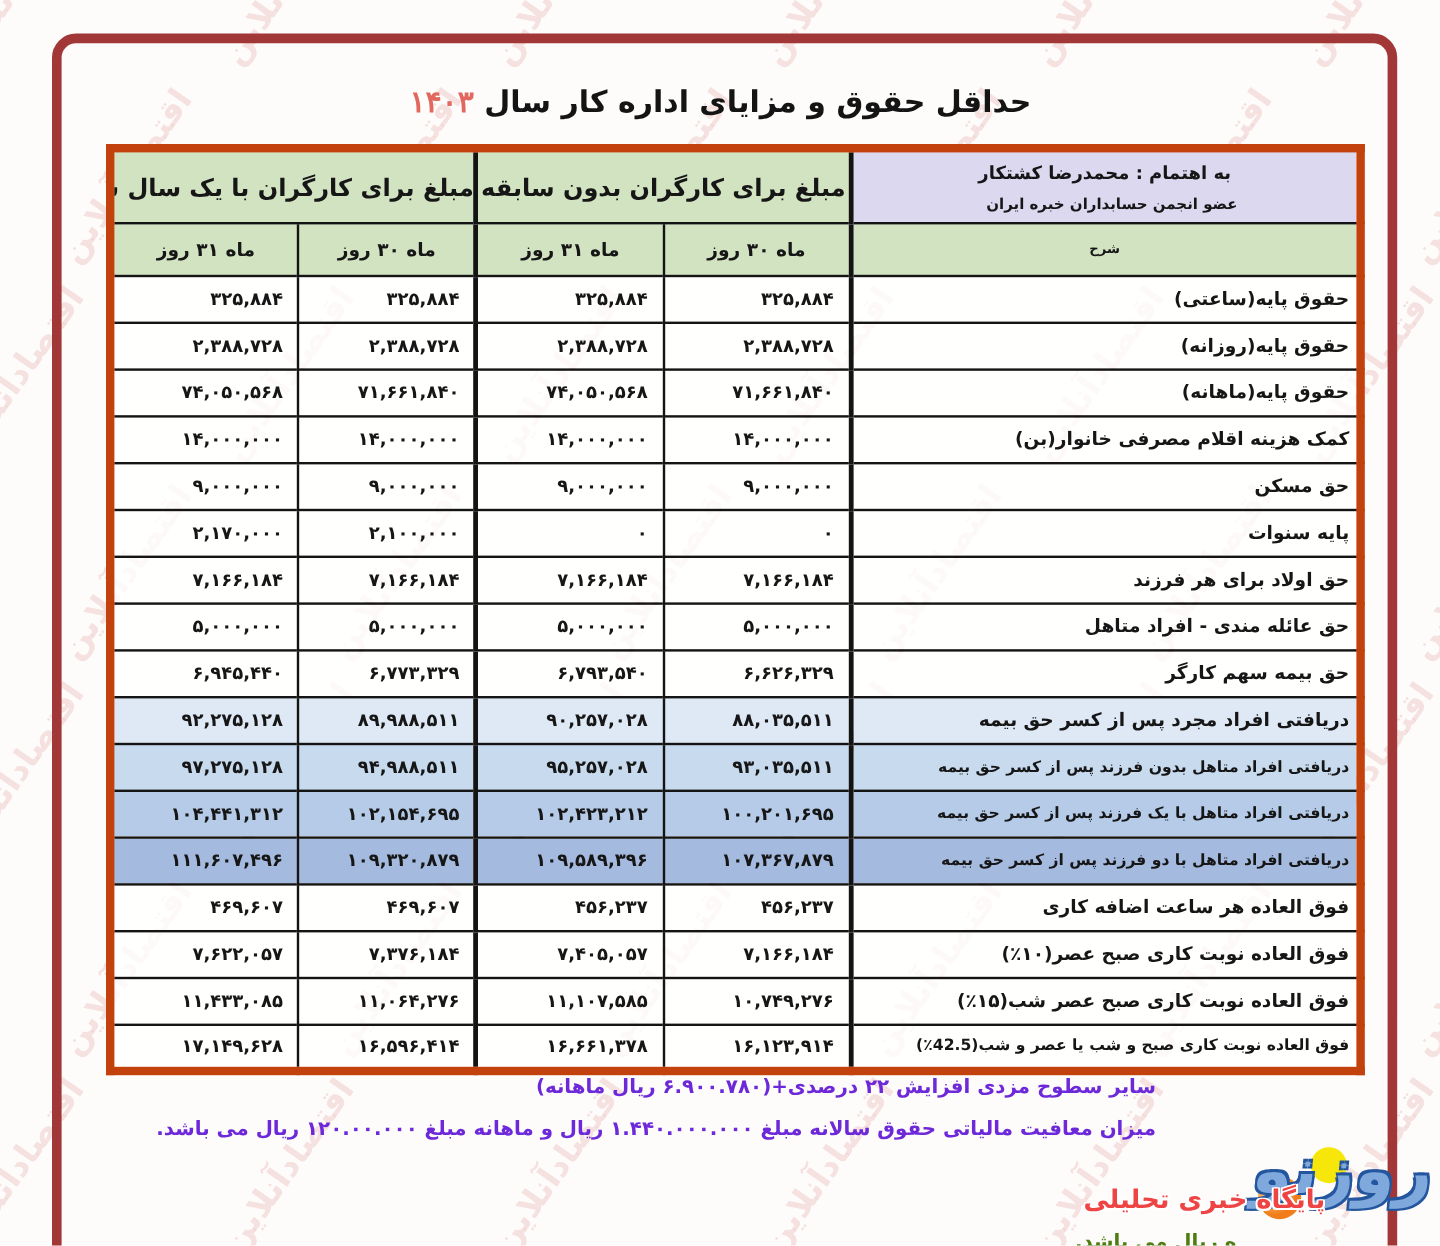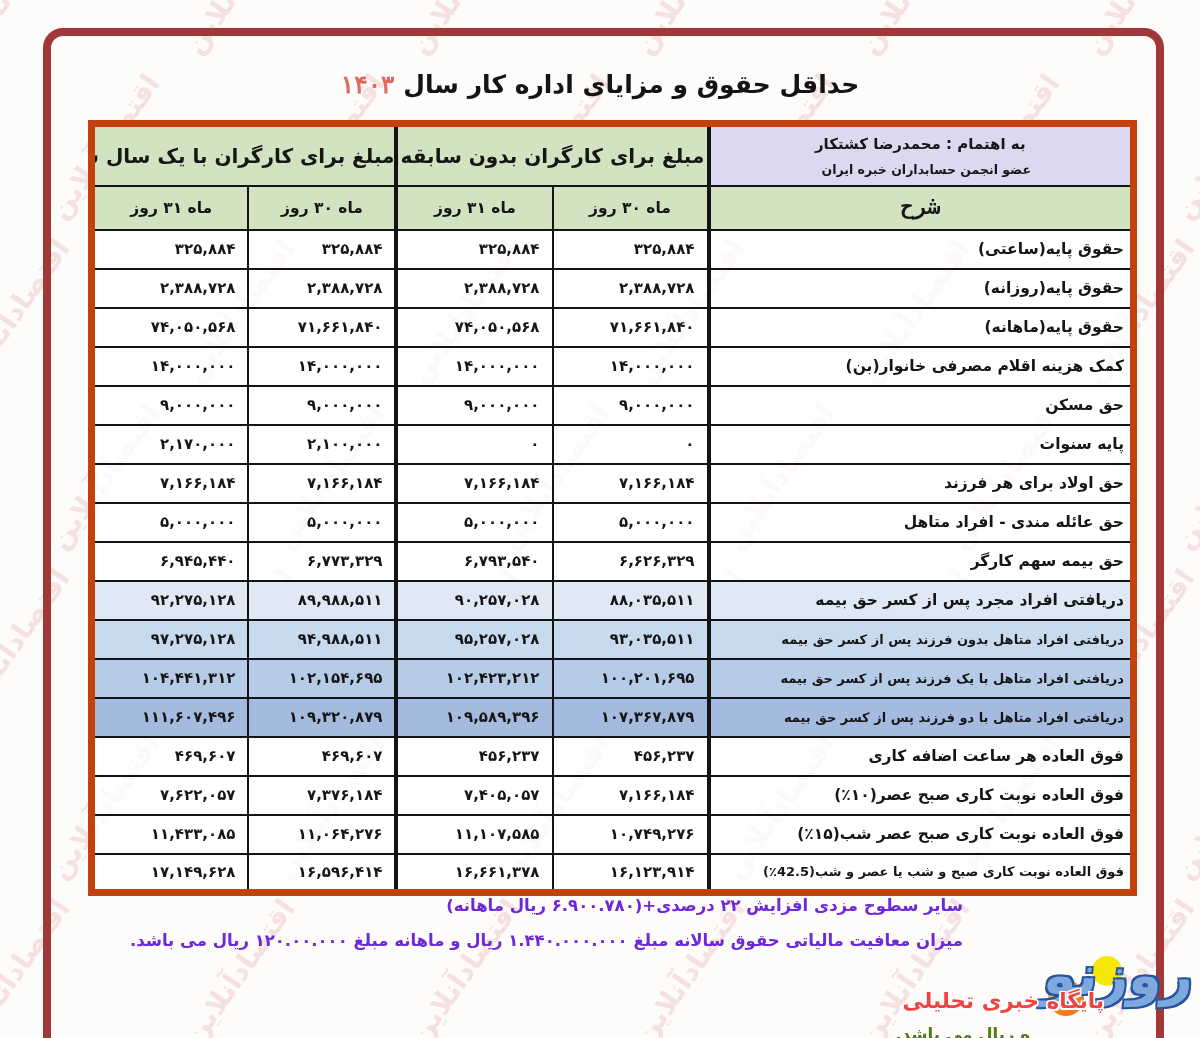--- a/index.html
+++ b/index.html
@@ -20,21 +20,21 @@
   table.main{position:absolute;right:63px;top:120px;width:1042px;z-index:2;
         border-collapse:collapse;direction:rtl;table-layout:fixed;
         border:7px solid #c2410c;}
   th,td{border:2px solid #141414;font-weight:bold;color:#161616;overflow:hidden;
         white-space:nowrap;}
   thead th{text-align:center;background:#d2e3c2;}
   tr.h1{height:62px;} tr.h2{height:44px;} tbody tr{height:39px;background:rgba(255,255,255,0.78);}
   th.attr{background:#dbd8f0;font-size:15px;line-height:1.9;}
   th.attr .sub{font-size:12.5px;margin-left:12px;}
   th.grp{font-size:20px;}
-  th.sh{font-size:22px;font-family:Liberation Mono, monospace;}
+  th.sh{font-size:11px;}
   th.mh{font-size:15.5px;}
   td.lab{text-align:right;padding-right:6px;font-size:15.5px;}
   td.lab.small{font-size:13px;}
   td.num{text-align:right;padding-right:12px;font-size:15px;letter-spacing:0.3px;}
   .bl{border-left-width:4px !important;}
   
   .notes{position:absolute;top:896px;right:237px;z-index:2;direction:rtl;text-align:right;
         font-size:16.5px;font-weight:bold;color:#6d28d9;}
   .notes div{margin-bottom:16px;}
   .note3{position:absolute;top:1025px;right:170px;z-index:2;direction:rtl;

